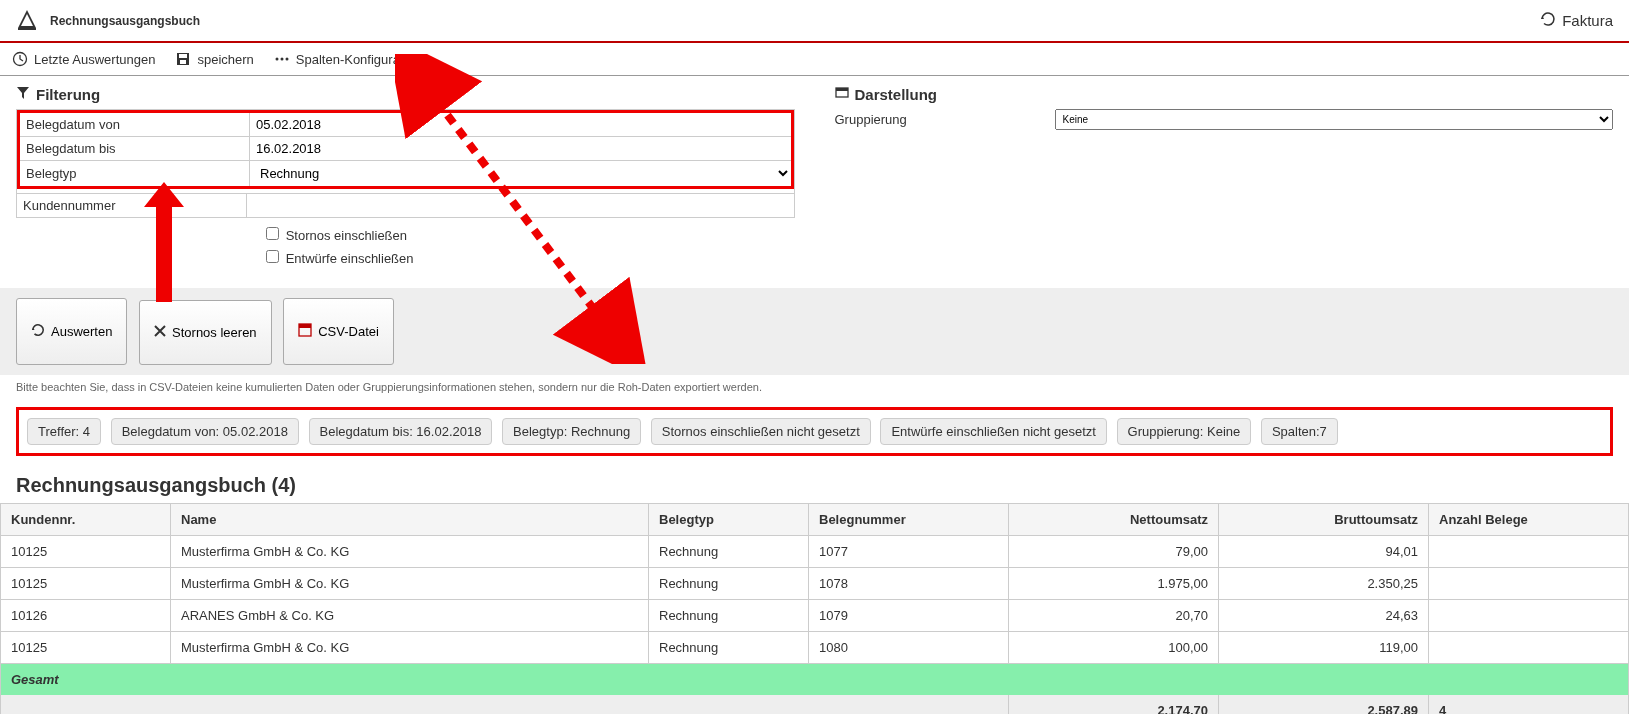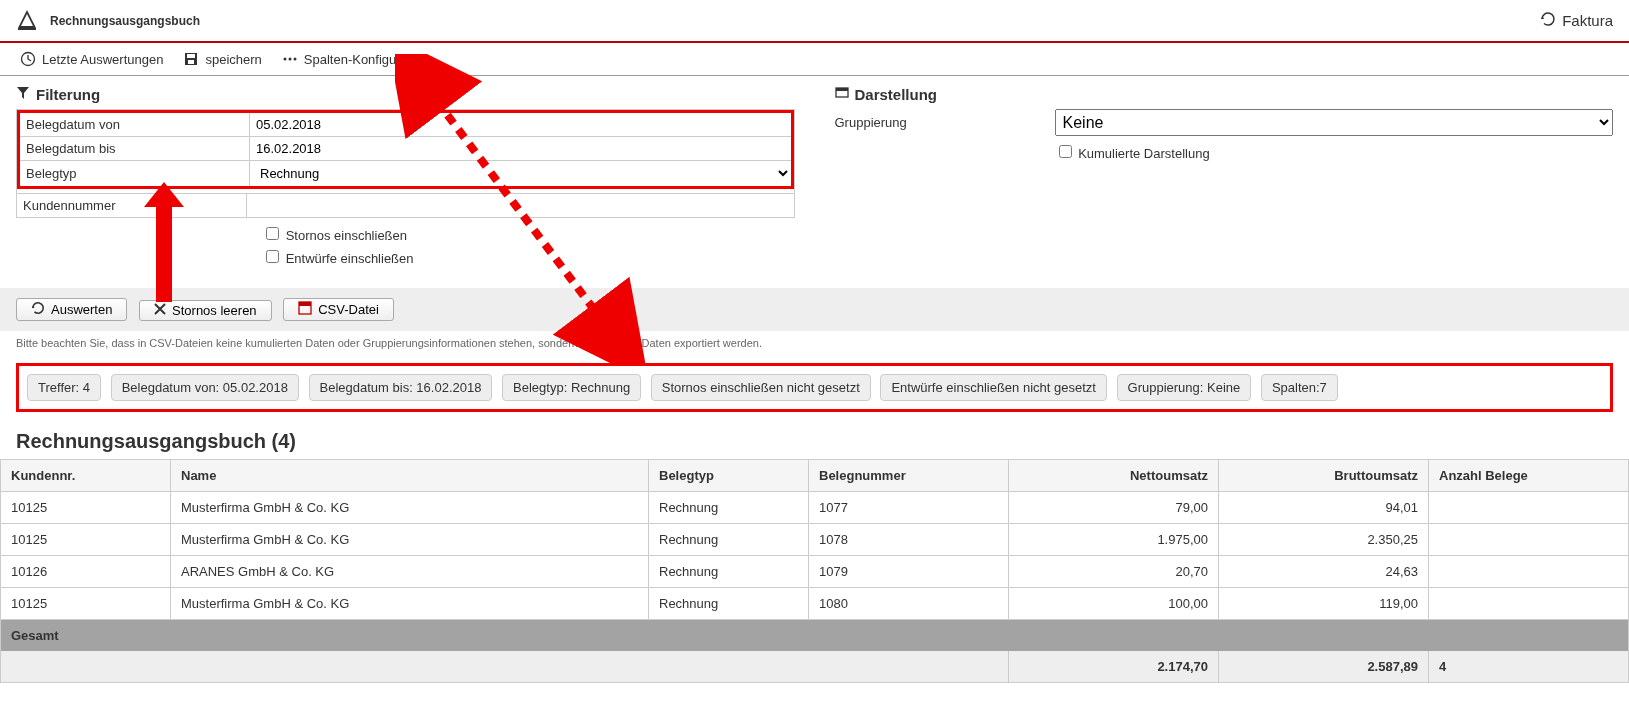--- a/index.html
+++ b/index.html
@@ -1,48 +1,48 @@
 <!DOCTYPE html>
 <html><head>
 <meta charset="utf-8">
 <style>
   * { box-sizing: border-box; }
   body { margin: 0; font-family: Arial, sans-serif; font-size: 13px; color: #333; background: #fff; }
   .header { display: flex; align-items: center; padding: 8px 16px; border-bottom: 2px solid #b00; }
   .header-title { font-size: 12px; font-weight: bold; margin-left: 12px; flex: 1; }
   .header-right { display: flex; align-items: center; gap: 6px; font-size: 15px; }
-  .toolbar { display: flex; align-items: center; gap: 20px; padding: 8px 20px; border-bottom: 1px solid #999; }
+  .toolbar { display: flex; align-items: center; gap: 20px; padding: 8px 12px; border-bottom: 1px solid #999; }
   .toolbar-item { display: inline-flex; align-items: center; gap: 6px; cursor: pointer; }
   .toolbar-item span.icon { width: 16px; height: 16px; display: inline-flex; align-items: center; justify-content: center; }
   .panels { display: flex; padding: 10px 16px 0 16px; gap: 40px; }
   .panel { flex: 1; }
   .panel-header { font-weight: bold; font-size: 15px; margin-bottom: 6px; display: flex; align-items: center; gap: 6px; }
   .filter-box { border: 3px solid #e00; padding: 0; margin-bottom: 4px; position: relative; }
   .form-row { display: flex; align-items: stretch; border-bottom: 1px solid #ccc; }
   .form-row:last-child { border-bottom: none; }
   .form-label { width: 230px; padding: 4px 6px; border-right: 1px solid #ccc; background: #fff; display:flex; align-items:center;}
   .form-input { flex: 1; }
   .form-input input[type=text], .form-input select { width: 100%; border: none; padding: 4px 6px; font-size: 13px; font-family: inherit; outline: none; background: #fff; }
   .form-input select { appearance: auto; }
   .checkboxes { padding: 6px 0 6px 246px; }
   .checkboxes label { display: block; margin-bottom: 4px; }
   .darstellung-row { display: flex; align-items: center; margin-bottom: 6px; }
   .darstellung-row .dl { width: 220px; }
-  .darstellung-row select { flex: 1; padding: 3px; font-size: 16px; }
+  .darstellung-row select { flex: 1; padding: 3px; font-size: 10px; }
   .actions-bar { background: #eee; padding: 10px 16px; margin-top: 12px; }
-  .actions-bar button { background: linear-gradient(#fff,#eee); border: 1px solid #aaa; border-radius: 3px; padding: 2px 14px; margin-right: 8px; cursor: pointer; font-size: 13px; display: inline-flex; align-items: center; gap: 6px; }
+  .actions-bar button { background: linear-gradient(#fff,#eee); border: 1px solid #aaa; border-radius: 3px; padding: 24px 14px; margin-right: 8px; cursor: pointer; font-size: 13px; display: inline-flex; align-items: center; gap: 6px; }
   .hint { font-size: 11px; color: #666; padding: 6px 16px; }
   .tags-wrap { margin: 8px 16px; border: 3px solid #e00; padding: 8px; }
   .tag { display: inline-block; background: #eee; border: 1px solid #ccc; border-radius: 4px; padding: 5px 10px; margin-right: 6px; font-size: 13px; }
   .results-title { font-size: 20px; font-weight: bold; padding: 10px 16px 6px 16px; }
   table.results { width: calc(100% - 0px); border-collapse: collapse; margin: 0 0 0 0; }
   table.results th, table.results td { border: 1px solid #ccc; padding: 8px 10px; text-align: left; font-size: 13px; }
   table.results th { background: #f5f5f5; font-weight: bold; }
   table.results td.num, table.results th.num { text-align: right; }
-  table.results tr.total td { background: #a3a3a3; font-weight: bold; border-top: 1px solid #ccc; }
+  table.results tr.total td { background: #86efac; font-weight: bold; border-top: 1px solid #ccc; font-style: italic; }
   table.results tr.totalvals td { background: #eee; font-weight: bold; }
   .annotation-layer { position: absolute; pointer-events: none; }
 </style>
 </head>
 <body>
 
 <div class="header">
   <span class="icon">
     <svg width="22" height="22">
         <polygon points="11,2 20,20 2,20" fill="#333"></polygon>
@@ -140,24 +140,20 @@
         <svg width="14" height="14">
             <rect x="1" y="2" width="12" height="9" fill="none" stroke="#333" stroke-width="1.3"></rect>
             <rect x="1" y="2" width="12" height="3" fill="#333"></rect>
           </svg>
       </span>
       <span>Darstellung</span>
     </div>
     <div class="darstellung-row">
       <div class="dl">Gruppierung</div>
       <select><option>Keine</option></select>
-    </div>
-    <div class="darstellung-row">
-      <div class="dl"></div>
-      <label><input type="checkbox" style=""> <span>Kumulierte Darstellung</span></label>
     </div>
   </div>
 </div>
 
 <svg class="annotation-layer" style="left:395px; top:54px;" width="260" height="310">
   <defs>
     <marker id="arrhead" markerWidth="12" markerHeight="12" refX="6" refY="6" orient="auto">
       <polygon points="0,0 12,6 0,12" fill="#e00"></polygon>
     </marker>
     <marker id="arrheadrev" markerWidth="12" markerHeight="12" refX="6" refY="6" orient="auto-start-reverse">

